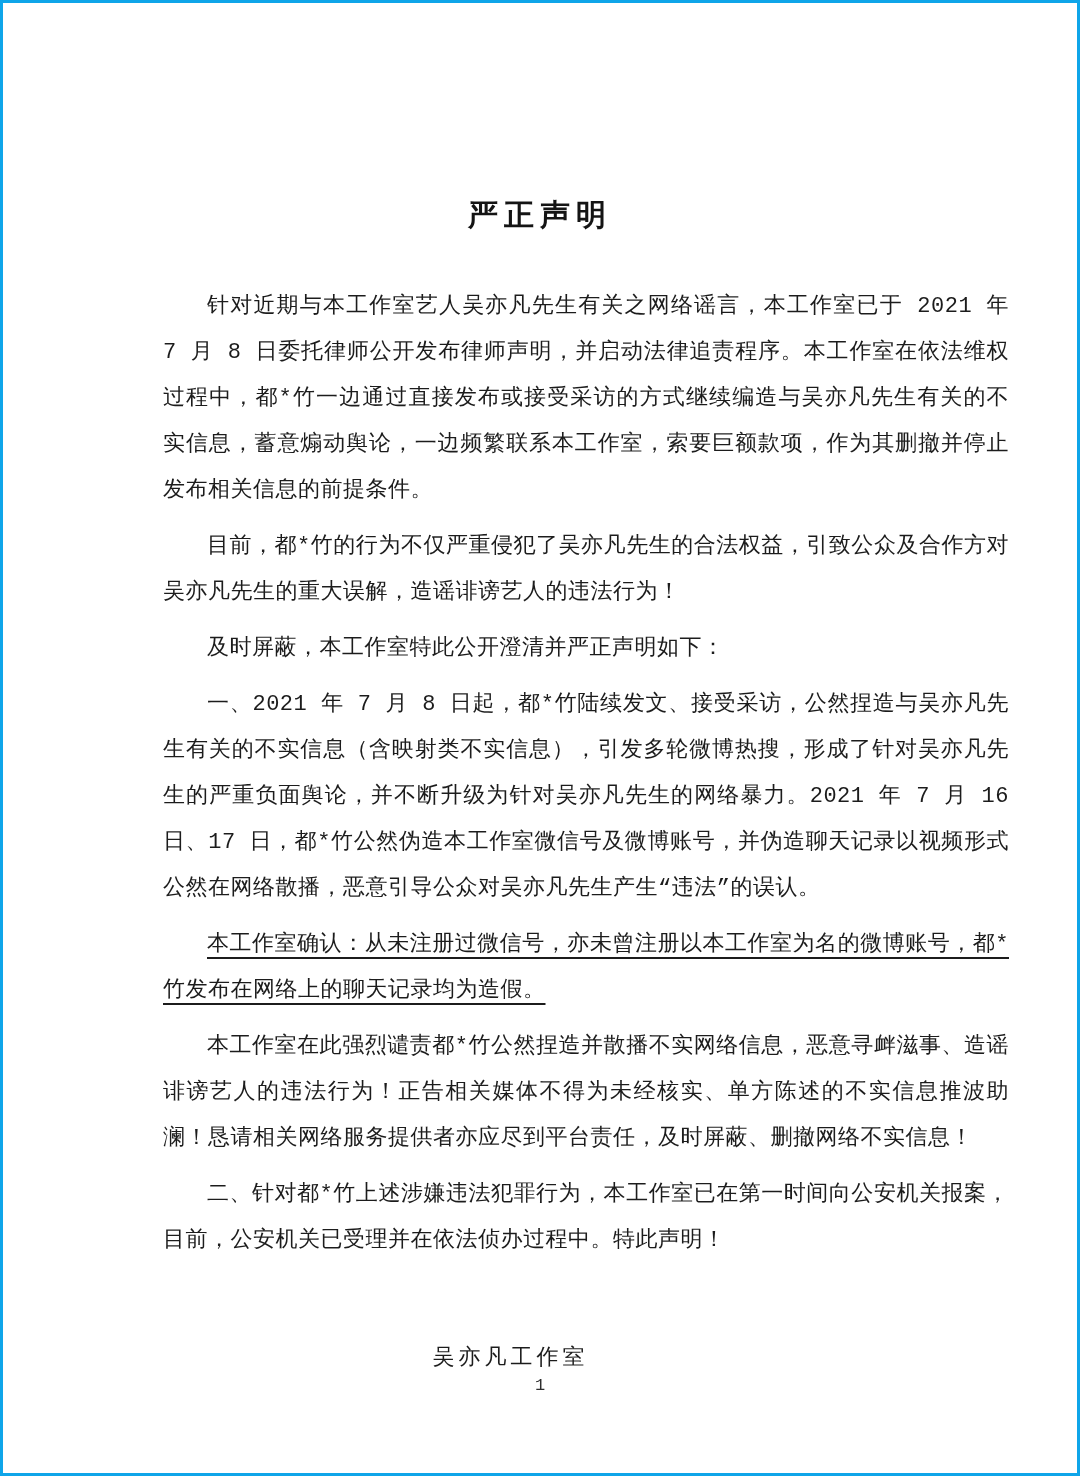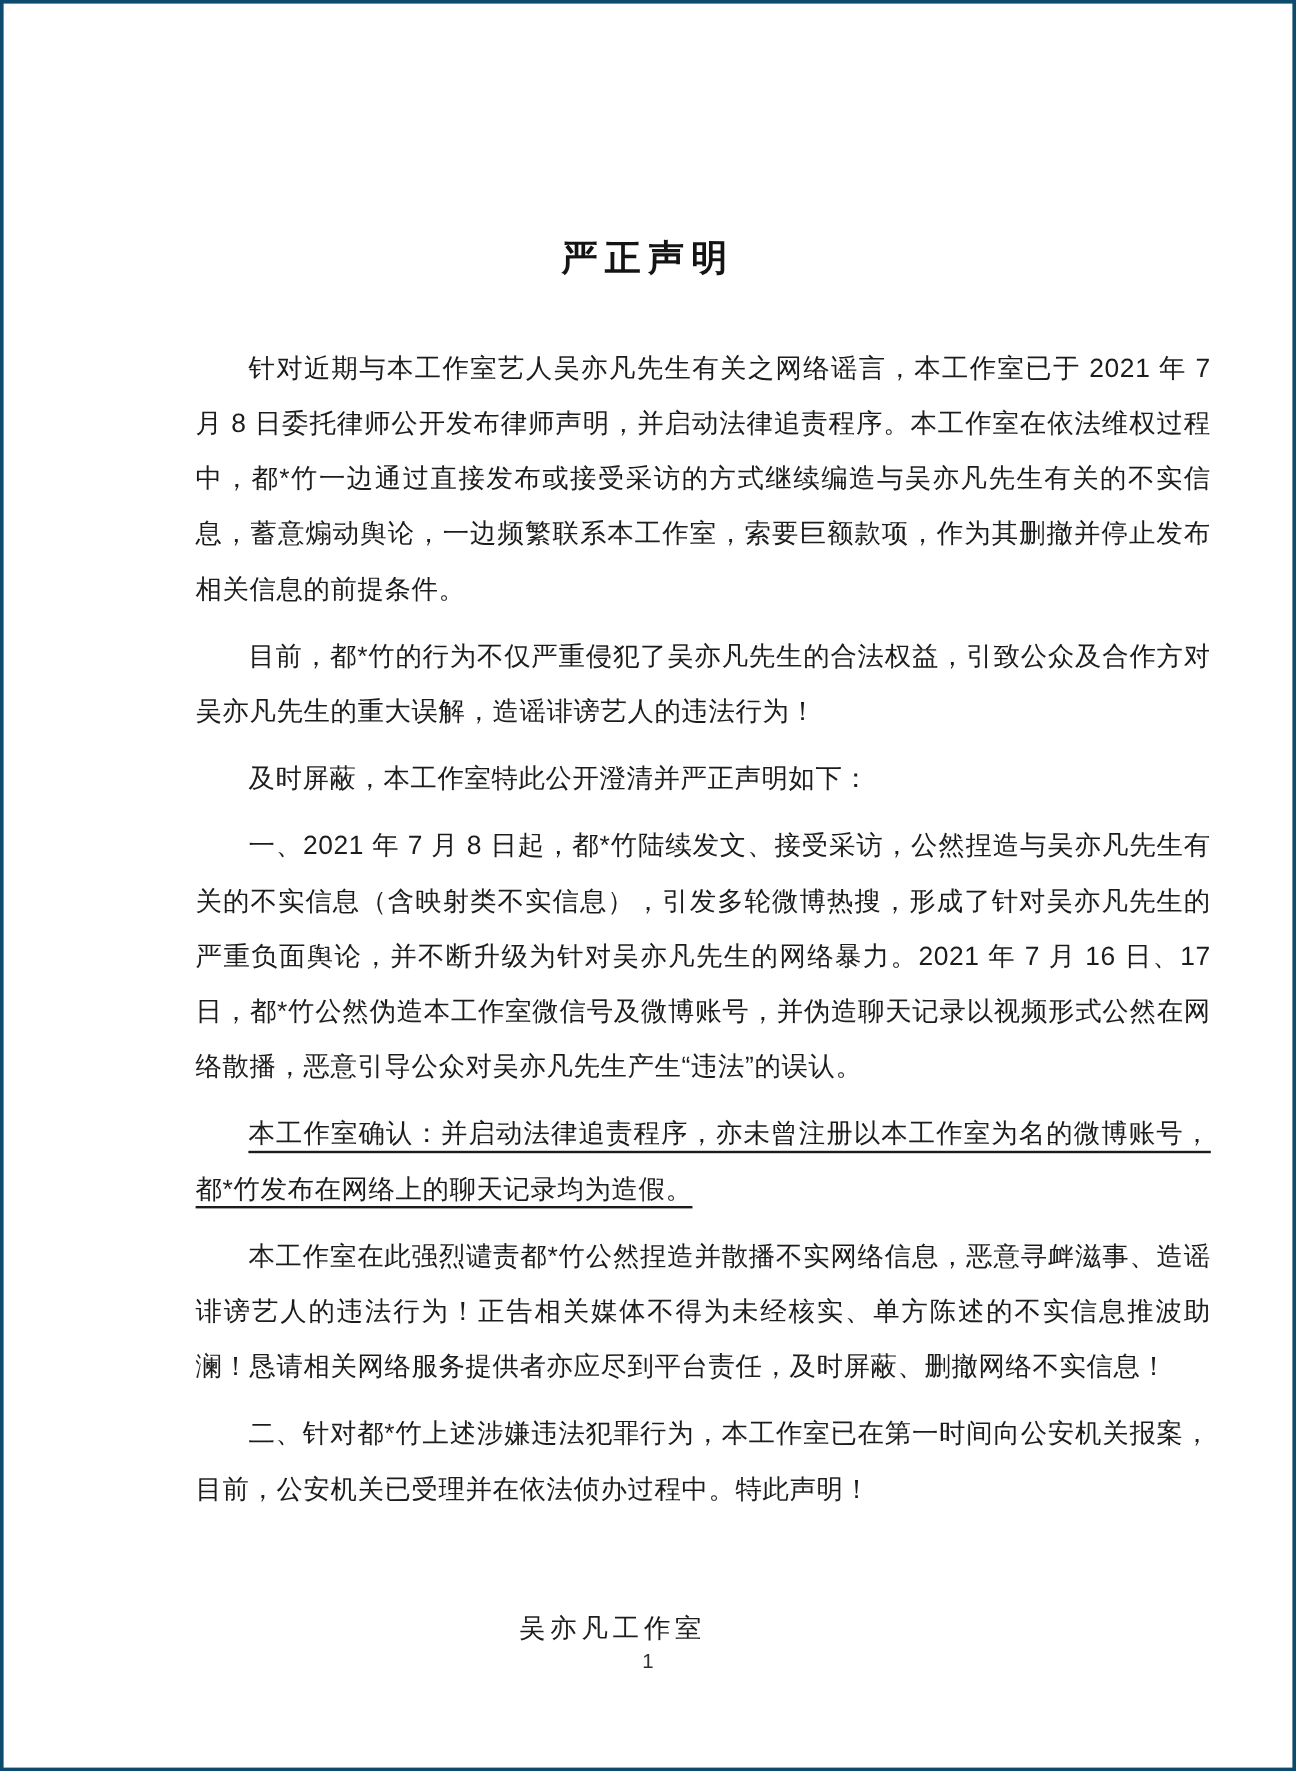--- a/index.html
+++ b/index.html
@@ -1,22 +1,22 @@
 <!DOCTYPE html>
 <html lang="zh"><head>
 <meta charset="utf-8">
 <style>
   html,body{margin:0;padding:0;background:#e8e8e8;}
   .page{
     position:relative;
     width:1080px;height:1476px;
     box-sizing:border-box;
     background:#ffffff;
-    border:3px solid #0c4a6e;
-    font-family:Liberation Sans, sans-serif;
+    border:3px solid #0ea5e9;
+    font-family:Liberation Mono, monospace;
     color:#1a1a1a;
     overflow:hidden;
   }
   .doc-title{
     margin:192px 0 0 0;
     text-align:center;
     font-size:30px;
     font-weight:bold;
     letter-spacing:6px;
     color:#141414;
@@ -62,21 +62,21 @@
 
 <div class="page">
 
   <h1 class="doc-title">严正声明</h1>
 
   <div class="body-text">
     <p>针对近期与本工作室艺人吴亦凡先生有关之网络谣言，本工作室已于 2021 年 7 月 8 日委托律师公开发布律师声明，并启动法律追责程序。本工作室在依法维权过程中，都*竹一边通过直接发布或接受采访的方式继续编造与吴亦凡先生有关的不实信息，蓄意煽动舆论，一边频繁联系本工作室，索要巨额款项，作为其删撤并停止发布相关信息的前提条件。</p>
     <p>目前，都*竹的行为不仅严重侵犯了吴亦凡先生的合法权益，引致公众及合作方对吴亦凡先生的重大误解，造谣诽谤艺人的违法行为！</p>
     <p>及时屏蔽，本工作室特此公开澄清并严正声明如下：</p>
     <p>一、2021 年 7 月 8 日起，都*竹陆续发文、接受采访，公然捏造与吴亦凡先生有关的不实信息（含映射类不实信息），引发多轮微博热搜，形成了针对吴亦凡先生的严重负面舆论，并不断升级为针对吴亦凡先生的网络暴力。2021 年 7 月 16 日、17 日，都*竹公然伪造本工作室微信号及微博账号，并伪造聊天记录以视频形式公然在网络散播，恶意引导公众对吴亦凡先生产生“违法”的误认。</p>
-    <p class="underlined">本工作室确认：并启动法律追责程序，亦未曾注册以本工作室为名的微博账号，都*竹发布在网络上的聊天记录均为造假。</p>
+    <p class="underlined">本工作室确认：从未注册过微信号，亦未曾注册以本工作室为名的微博账号，都*竹发布在网络上的聊天记录均为造假。</p>
     <p>本工作室在此强烈谴责都*竹公然捏造并散播不实网络信息，恶意寻衅滋事、造谣诽谤艺人的违法行为！正告相关媒体不得为未经核实、单方陈述的不实信息推波助澜！恳请相关网络服务提供者亦应尽到平台责任，及时屏蔽、删撤网络不实信息！</p>
     <p>二、针对都*竹上述涉嫌违法犯罪行为，本工作室已在第一时间向公安机关报案，目前，公安机关已受理并在依法侦办过程中。特此声明！</p>
   </div>
 
   <div class="signature-block">
     <div class="signature-name">吴亦凡工作室</div>
 
   </div>
 
   <div class="page-number">1</div>

